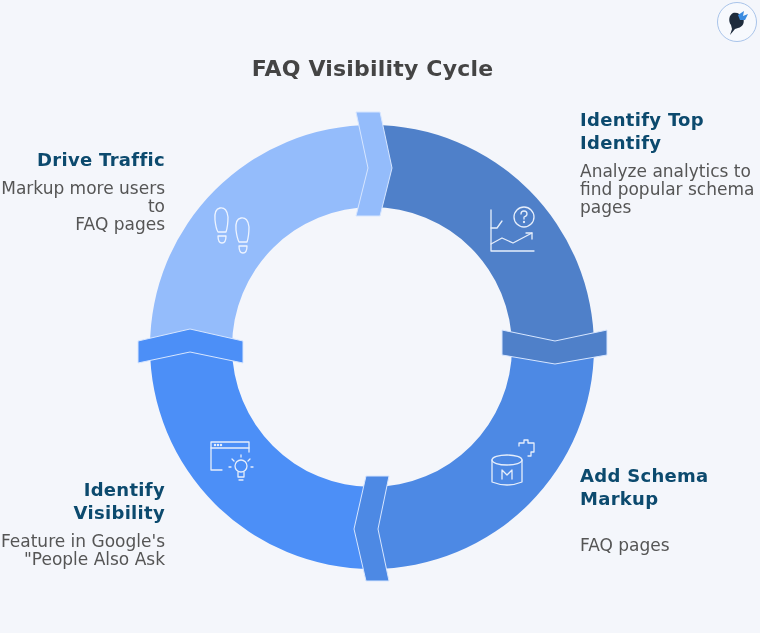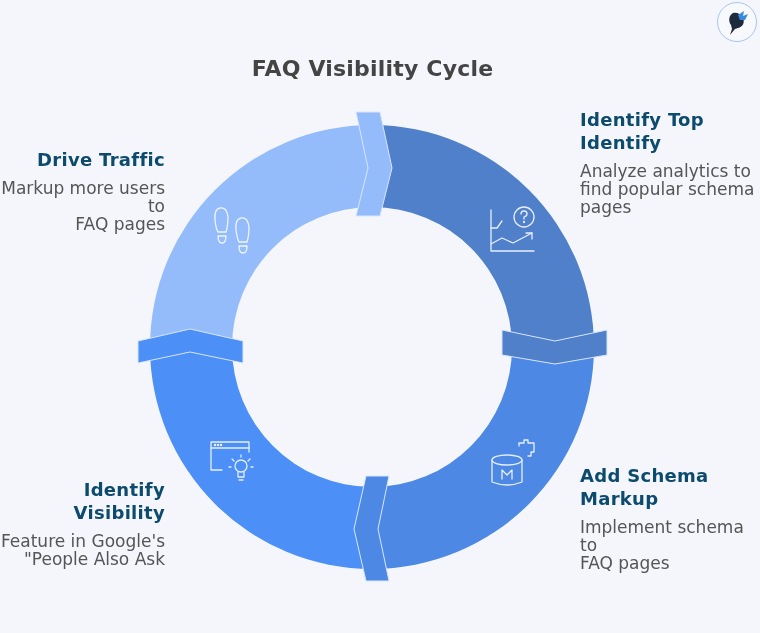--- a/index.html
+++ b/index.html
@@ -118,21 +118,21 @@
     <span>pages</span>
   </p>
 </div>
 
 <div class="step right" style="left:580px; top:464px;">
   <h3>
     <span>Add Schema</span><br>
     <span>Markup</span>
   </h3>
   <p>
-    <span>Implement schema to</span><br>
+    <br>
     <span>FAQ pages</span>
   </p>
 </div>
 
 <div class="step left" style="left:-15px; top:478px;">
   <h3>
     <span>Identify</span><br>
     <span>Visibility</span>
   </h3>
   <p>

